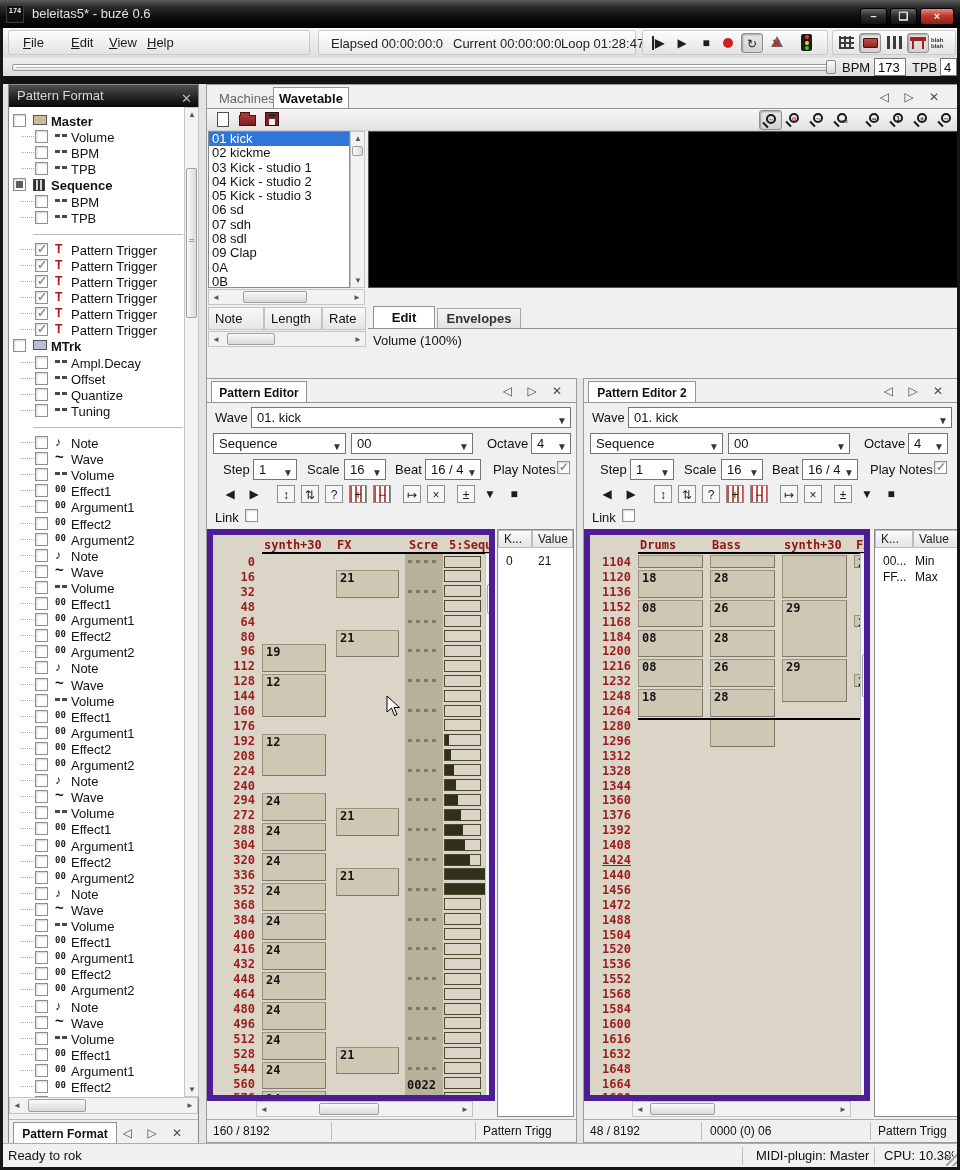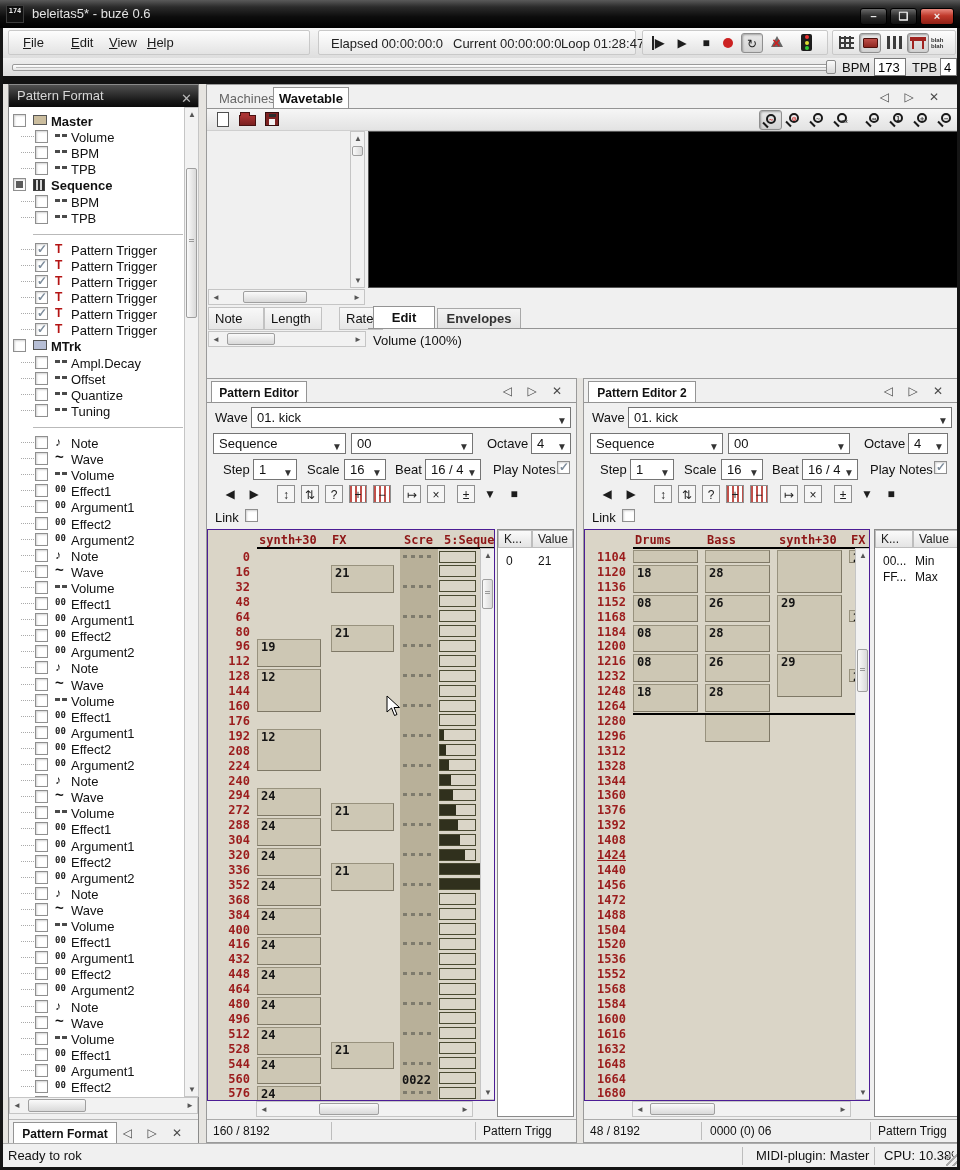--- a/index.html
+++ b/index.html
@@ -75,21 +75,21 @@
   .wli.sel{background:#2f76d8;color:#fff}
   .wavedisplay{position:absolute;left:161px;top:46px;width:590px;height:157px;background:#000;border:1px solid #555}
   .hdrbtn{position:absolute;top:0;height:23px;background:linear-gradient(#f8f8f8,#e6e6e6);border:1px solid #c2c2c2;font-size:13px;padding:3px 0 0 6px}
   
   .editor{background:#f0f0f0;border:1px solid #9a9a9a;top:378px;height:765px}
   .ed-label{position:absolute;font-size:13px;white-space:nowrap}
   .edtools{position:absolute;left:0;top:106px;width:100%;height:22px}
   .tbi{position:absolute;top:0;width:18px;height:18px;text-align:center;font-size:12px;line-height:18px;color:#1d1d1d}
   .tbi.box{border:1px solid #8f8f8f;background:#f6f6f6}
   .tbi.striped{background:repeating-linear-gradient(90deg,#c0504a 0 2px,#fff 2px 5px)}
-  .grid{position:absolute;top:150px;height:572px;background:#dad5c7;border:1px solid #4c1d95;overflow:hidden}
+  .grid{position:absolute;top:150px;height:572px;background:#dad5c7;border:6px solid #4c1d95;overflow:hidden}
   .ghdr{position:absolute;top:3px;font-family:"DejaVu Sans Mono",monospace;font-weight:bold;font-size:12px;color:#8e1616;white-space:nowrap}
   .rnum{position:absolute;text-align:right;font-family:"DejaVu Sans Mono",monospace;font-weight:bold;font-size:12px;color:#9b1c1c}
   .cell{position:absolute;background:#cdc7b4;border:1px solid #98927e;border-bottom-color:#7e7866;border-right-color:#7e7866;font-family:"DejaVu Sans Mono",monospace;font-weight:bold;font-size:12px;color:#141414;padding-left:3px;overflow:hidden}
   .scre{position:absolute;background:#b8b099}
   .sdash{position:absolute;height:3px;background:repeating-linear-gradient(90deg,#7e7b6d 0 4px,transparent 4px 8px)}
   .sval{position:absolute;font-family:"DejaVu Sans Mono",monospace;font-weight:bold;font-size:12px;color:#141414}
   .seqbox{position:absolute;border:1px solid #4a4a31;height:12px}
   .seqfill{position:absolute;left:0;top:0;height:100%;background:#30301d}
   .kv{position:absolute;top:150px;height:588px;background:#fff;border:1px solid #8a8a8a}
   .kvh{position:absolute;top:0;height:18px;background:linear-gradient(#fafafa,#e4e4e4);border:1px solid #bdbdbd;font-size:12px;padding:1px 0 0 5px;color:#222}
@@ -613,34 +613,47 @@
             <i style="color: rgb(51, 51, 51);">+</i>
           </span>
         </div>
         <div class="zbtn" style="left: 728px;">
           <span class="mag">
             <i style="color: rgb(51, 51, 51);">−</i>
           </span>
         </div>
       </div>
   </div>
+  <div class="wavelist" id="wavelist">
+      <div class="wli sel">01 kick</div>
+      <div class="wli">02 kickme</div>
+      <div class="wli">03 Kick - studio 1</div>
+      <div class="wli">04 Kick - studio 2</div>
+      <div class="wli">05 Kick - studio 3</div>
+      <div class="wli">06 sd</div>
+      <div class="wli">07 sdh</div>
+      <div class="wli">08 sdl</div>
+      <div class="wli">09 Clap</div>
+      <div class="wli">0A</div>
+      <div class="wli">0B</div>
+    </div>
   <div class="sb" style="left:143px;top:46px;width:15px;height:157px">
     <span class="sbarr" style="top:0">▲</span>
     <div class="thumb" style="left:1px;top:14px;width:11px;height:10px"></div>
     <span class="sbarr" style="bottom:0">▼</span>
   </div>
   <div class="wavedisplay"></div>
   <div class="sb" style="left:1px;top:204px;width:157px;height:16px">
     <span class="sbarr" style="left:0;top:1px">◄</span>
     <div class="thumb h" style="left:34px;top:1px;width:64px;height:12px"></div>
     <span class="sbarr" style="right:0;top:1px">►</span>
   </div>
   <div class="hdrbtn" style="left:1px;width:56px;top:222px">Note</div>
   <div class="hdrbtn" style="left:57px;width:58px;top:222px">Length</div>
-  <div class="hdrbtn" style="left:132px;width:44px;top:222px">Rate</div>
+  <div class="hdrbtn" style="left:115px;width:44px;top:222px">Rate</div>
   <div class="sb" style="left:1px;top:246px;width:158px;height:16px">
     <span class="sbarr" style="left:0;top:1px">◄</span>
     <div class="thumb h" style="left:18px;top:1px;width:48px;height:12px"></div>
     <span class="sbarr" style="right:0;top:1px">►</span>
   </div>
   <div class="tab-on" style="left:166px;top:221px;width:62px;height:23px;line-height:22px">Edit</div>
   <div class="tab-off" style="left:230px;top:223px;width:84px;height:21px;line-height:20px;font-weight:bold">Envelopes</div>
   <div class="tabline" style="left:161px;top:243px;width:590px"></div>
   <span style="position:absolute;left:166px;top:248px;font-size:13px">Volume (100%)</span>
 </div>

